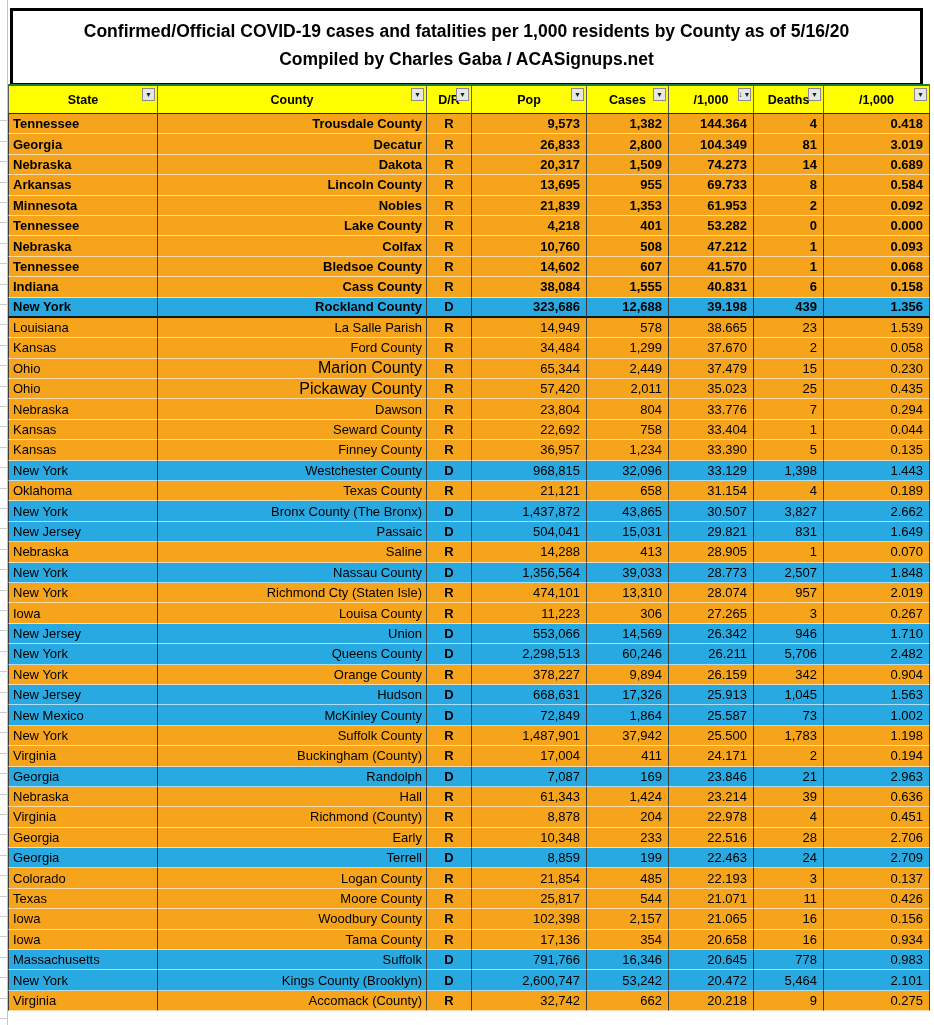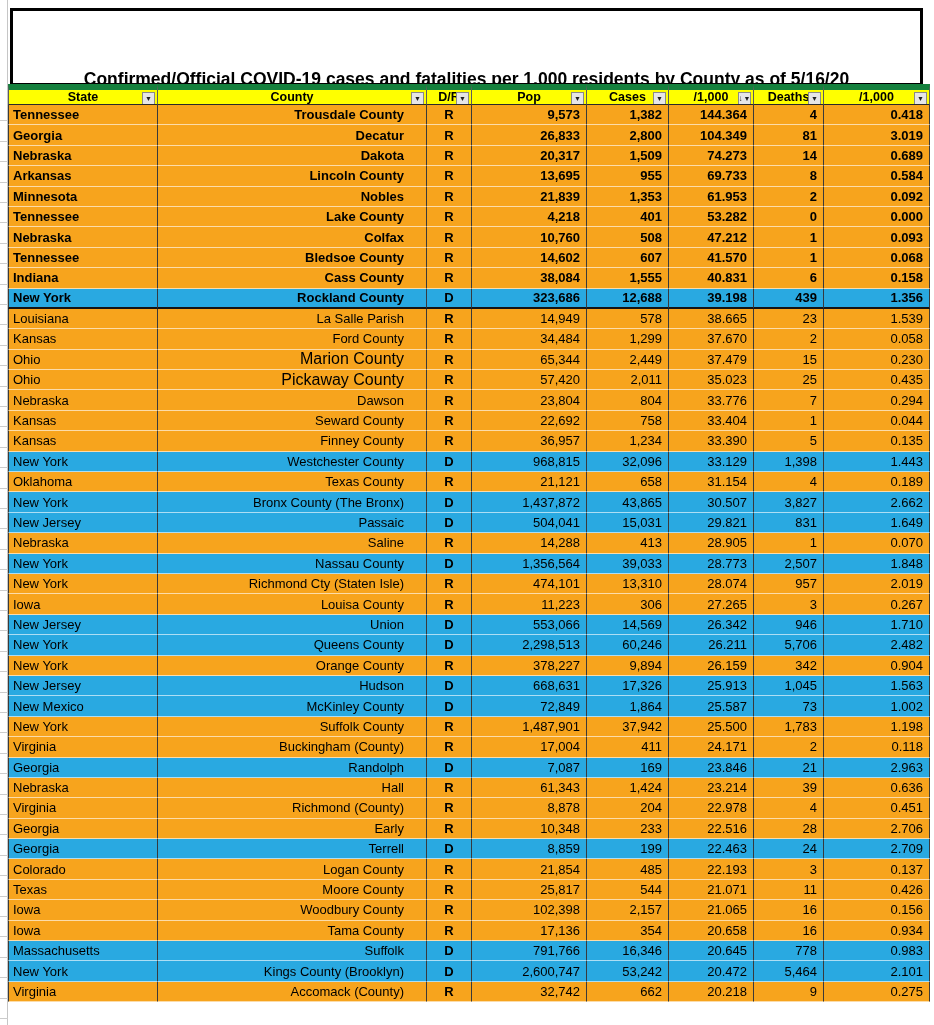--- a/index.html
+++ b/index.html
@@ -13,48 +13,48 @@
   .gutter-hlines{
     position:absolute;left:0;top:101px;width:8px;height:924px;
     background:repeating-linear-gradient(to bottom,transparent 0 19.4px,#cccccc 19.4px 20.4px);
   }
   
   .title-box{
     position:absolute;left:10px;top:8px;width:907px;height:66px;
     border:3px solid #000;background:#fff;text-align:center;
     padding-top:6px;
   }
-  .title-box .tline{font-size:17.5px;font-weight:700;color:#000;line-height:28px;white-space:nowrap;margin-top:48px;}
+  .title-box .tline{font-size:17.5px;font-weight:700;color:#000;line-height:28px;white-space:nowrap;}
   
   .sheet{position:absolute;left:8px;top:84px;width:922px;border-collapse:separate;border-spacing:0;table-layout:fixed;}
   .sheet th,.sheet td{box-sizing:border-box;overflow:hidden;white-space:nowrap;padding:0;}
   .sheet th{
-    height:20px;background:#FFFF00;color:#000;font-size:12.5px;font-weight:700;
-    border-right:1px solid #5d5d5d;border-top:6px solid #15803d;border-bottom:1.5px solid #2a2a2a;
+    height:30px;background:#FFFF00;color:#000;font-size:12.5px;font-weight:700;
+    border-right:1px solid #5d5d5d;border-top:2px solid #15803d;border-bottom:1.5px solid #2a2a2a;
     position:relative;text-align:center;vertical-align:middle;
   }
   .sheet th:first-child{border-left:1px solid #5d5d5d;}
   .filter-btn{
     position:absolute;right:2px;top:2px;width:13px;height:13px;
     background:#e6e6e6;border:1px solid #8a8a8a;box-sizing:border-box;
     font-size:7px;line-height:10px;color:#222;text-align:center;cursor:pointer;
     display:flex;align-items:center;justify-content:center;gap:1px;
   }
   .filter-btn .sort-arrow{font-size:8px;font-weight:700;}
   .sheet td{
     height:20.4px;font-size:13px;color:#000;vertical-align:middle;
     border-right:1px solid #3a3a3a;border-bottom:1px solid rgba(255,255,255,0.62);
   }
   .sheet td:first-child{border-left:1px solid #3a3a3a;}
   tr.rep td{background:#F7A41D;}
   tr.dem td{background:#29A9E1;}
   tr.bold td{font-weight:700;}
   tr.block-end td{border-bottom:2px solid #141414;}
   td.c-state{text-align:left;padding-left:4px;margin-left:22px;}
-  td.c-county{text-align:right;padding-right:22px;}
+  td.c-county{text-align:right;padding-right:4px;}
   td.c-county.small{font-size:16px;}
   td.c-dr{text-align:center;font-weight:700;}
   td.num{text-align:right;padding-right:6px;}
 </style>
 </head>
 <body>
 
 <div class="screen">
   <div class="gutter-vline"></div>
   <div class="gutter-hlines"></div>
@@ -440,21 +440,21 @@
     <td class="num">1.198</td>
   </tr>
         <tr class="rep">
     <td class="c-state">Virginia</td>
     <td class="c-county">Buckingham (County)</td>
     <td class="c-dr">R</td>
     <td class="num">17,004</td>
     <td class="num">411</td>
     <td class="num">24.171</td>
     <td class="num">2</td>
-    <td class="num">0.118</td>
+    <td class="num">0.194</td>
   </tr>
         <tr class="dem">
     <td class="c-state">Georgia</td>
     <td class="c-county">Randolph</td>
     <td class="c-dr">D</td>
     <td class="num">7,087</td>
     <td class="num">169</td>
     <td class="num">23.846</td>
     <td class="num">21</td>
     <td class="num">2.963</td>

